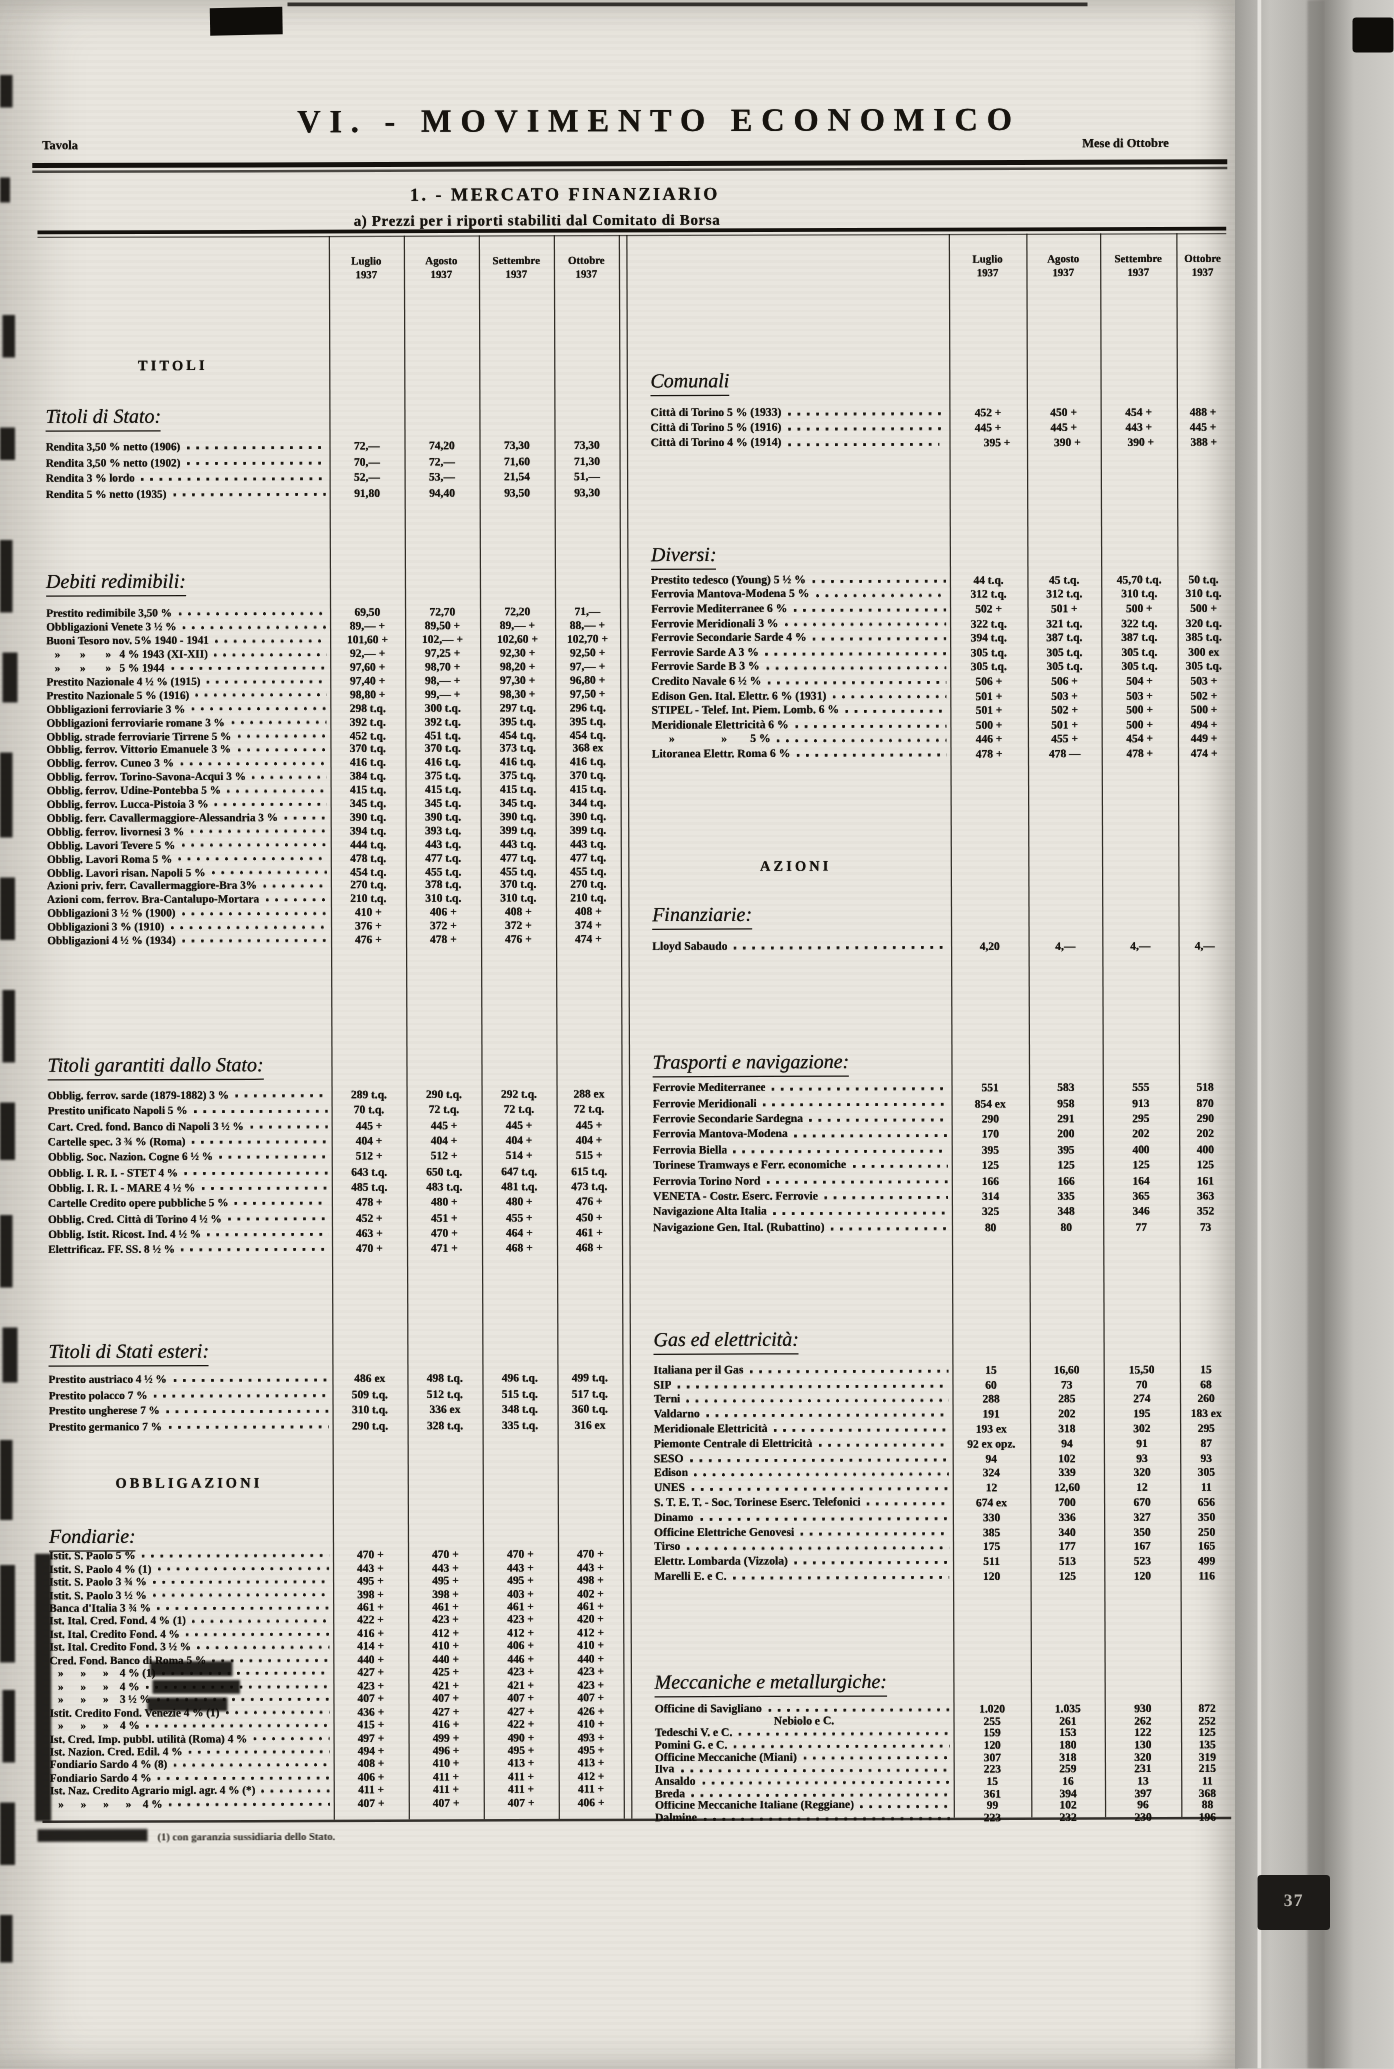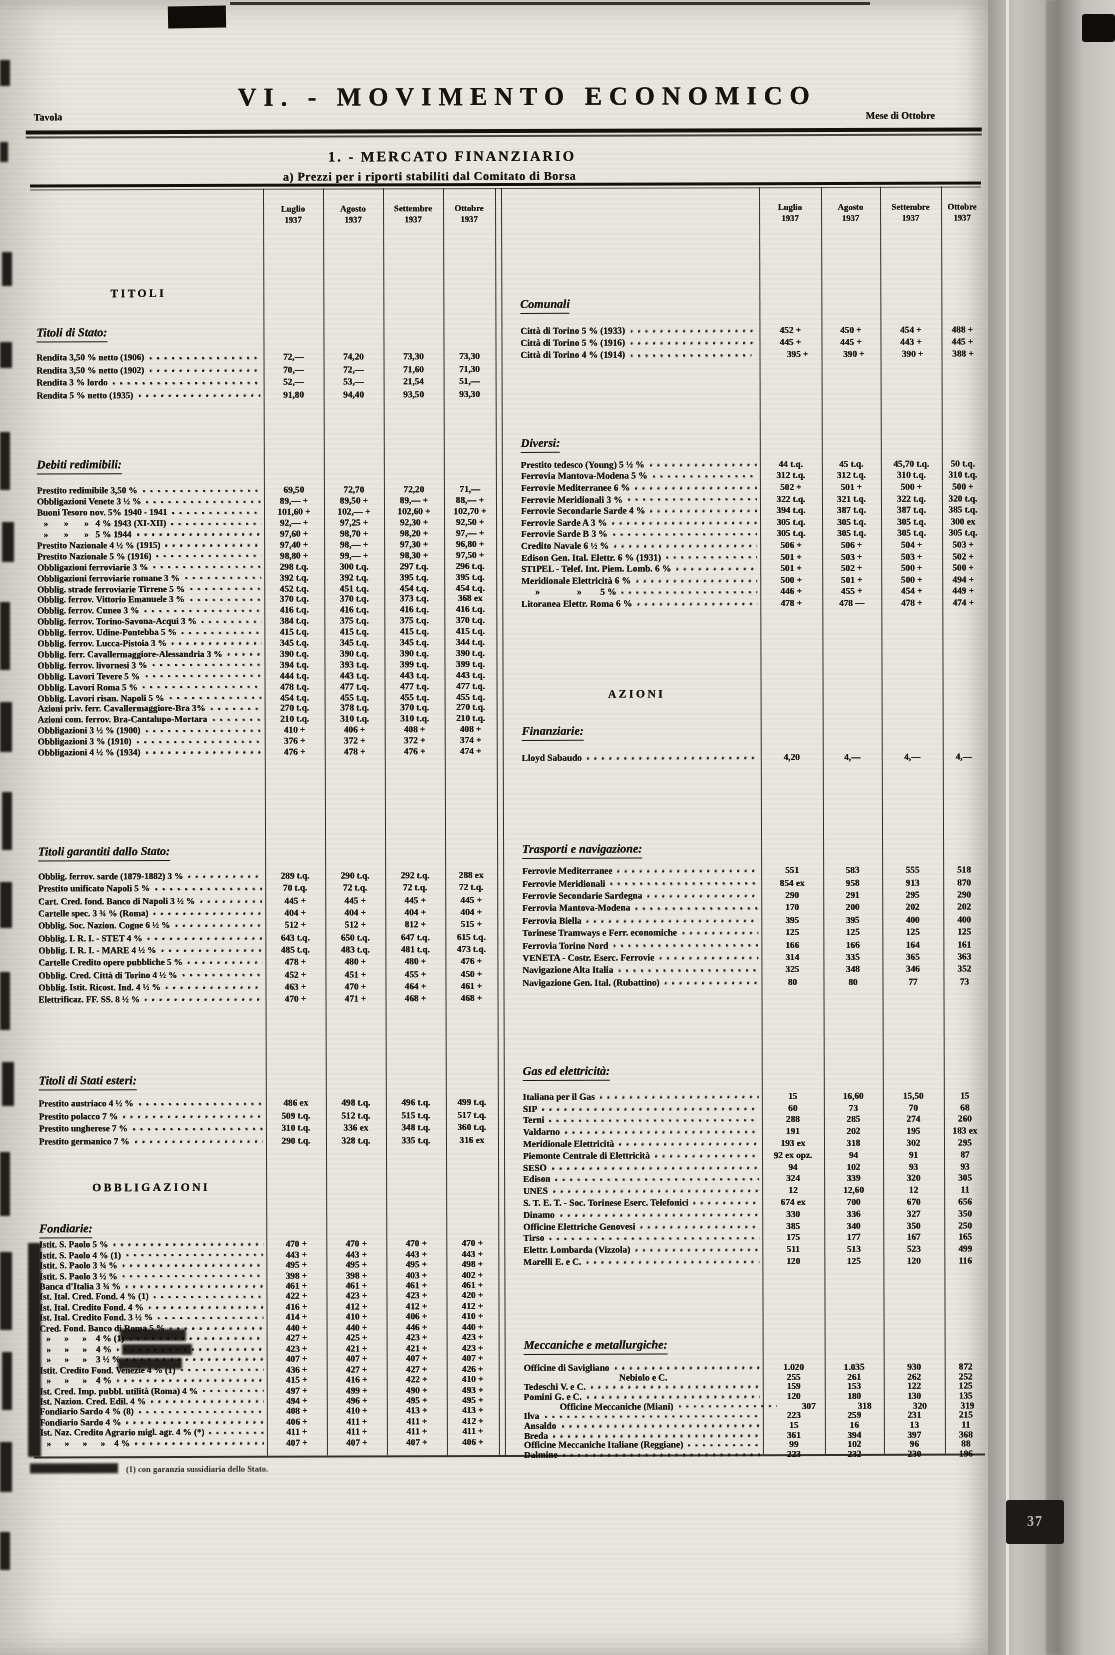--- a/index.html
+++ b/index.html
@@ -18,21 +18,21 @@
   .sub1{font-size:14.5px;font-weight:700;letter-spacing:2px;}
   .sub2{font-size:12px;font-weight:700;letter-spacing:.5px;}
   .small-b{font-size:10px;font-weight:700;}
   .hline{position:absolute;background:#14110d;}
   .vline{position:absolute;width:1.4px;background:rgba(24,20,14,.88);}
   .hdr-cell{position:absolute;top:193px;height:42px;display:flex;flex-direction:column;
             align-items:center;justify-content:center;font-size:8.7px;font-weight:700;line-height:1.3;
             text-align:center;}
   .group-title{position:absolute;transform:translateX(-50%);font-size:11.5px;font-weight:700;
                letter-spacing:2.5px;}
-  .sec-heading{position:absolute;font-size:12px;font-weight:700;font-style:italic;
+  .sec-heading{position:absolute;font-size:16px;font-weight:400;font-style:italic;
                border-bottom:1.3px solid #191510;padding-bottom:1px;}
   .row{position:absolute;display:flex;align-items:center;}
   .label-area{display:flex;align-items:center;overflow:hidden;height:100%;}
   .row-label{font-weight:700;white-space:pre;overflow:hidden;}
   .lf .row-label{font-size:9px;}
   .rt .row-label{font-size:9.3px;}
   .leader{flex:1;height:100%;margin:0 3px 0 5px;min-width:4px;
           background-image:radial-gradient(circle at 1.1px 56%, #1b1711 1.05px, transparent 1.45px);
           background-size:7.5px 100%;background-repeat:repeat-x;}
   .cell{display:flex;align-items:center;justify-content:center;font-weight:700;font-size:9.2px;
@@ -446,21 +446,21 @@
           <div class="cell ink" style="width: 60px;">404 +</div>
           <div class="cell ink" style="width: 52px;">404 +</div>
         </div>
         <div class="row lf" style="left: 38px; top: 918.2px; width: 459px; height: 12.3px;">
           <div class="label-area" style="width: 227px;">
             <div class="row-label ink">Obblig. Soc. Nazion. Cogne 6 ½ %</div>
             <div class="leader"></div>
           </div>
           <div class="cell ink" style="width: 60px;">512 +</div>
           <div class="cell ink" style="width: 60px;">512 +</div>
-          <div class="cell ink" style="width: 60px;">812 +</div>
+          <div class="cell ink" style="width: 60px;">514 +</div>
           <div class="cell ink" style="width: 52px;">515 +</div>
         </div>
         <div class="row lf" style="left: 38px; top: 930.5px; width: 459px; height: 12.3px;">
           <div class="label-area" style="width: 227px;">
             <div class="row-label ink">Obblig. I. R. I. - STET 4 %</div>
             <div class="leader"></div>
           </div>
           <div class="cell ink" style="width: 60px;">643 t.q.</div>
           <div class="cell ink" style="width: 60px;">650 t.q.</div>
           <div class="cell ink" style="width: 60px;">647 t.q.</div>
@@ -1219,21 +1219,21 @@
           <div class="label-area" style="width: 239px;">
             <div class="row-label ink">Pomini G. e C.</div>
             <div class="leader"></div>
           </div>
           <div class="cell ink" style="width: 62px;">120</div>
           <div class="cell ink" style="width: 59px;">180</div>
           <div class="cell ink" style="width: 61px;">130</div>
           <div class="cell ink" style="width: 42px;">135</div>
         </div>
         <div class="row rt" style="left: 522px; top: 1401.8px; width: 463px; height: 9.7px;">
-          <div class="label-area" style="width: 239px; margin-left: 36px;">
+          <div class="label-area" style="width: 239px;">
             <div class="row-label ink">Officine Meccaniche (Miani)</div>
             <div class="leader"></div>
           </div>
           <div class="cell ink" style="width: 62px;">307</div>
           <div class="cell ink" style="width: 59px;">318</div>
           <div class="cell ink" style="width: 61px;">320</div>
           <div class="cell ink" style="width: 42px;">319</div>
         </div>
         <div class="row rt" style="left: 522px; top: 1411.5px; width: 463px; height: 9.7px;">
           <div class="label-area" style="width: 239px;">

